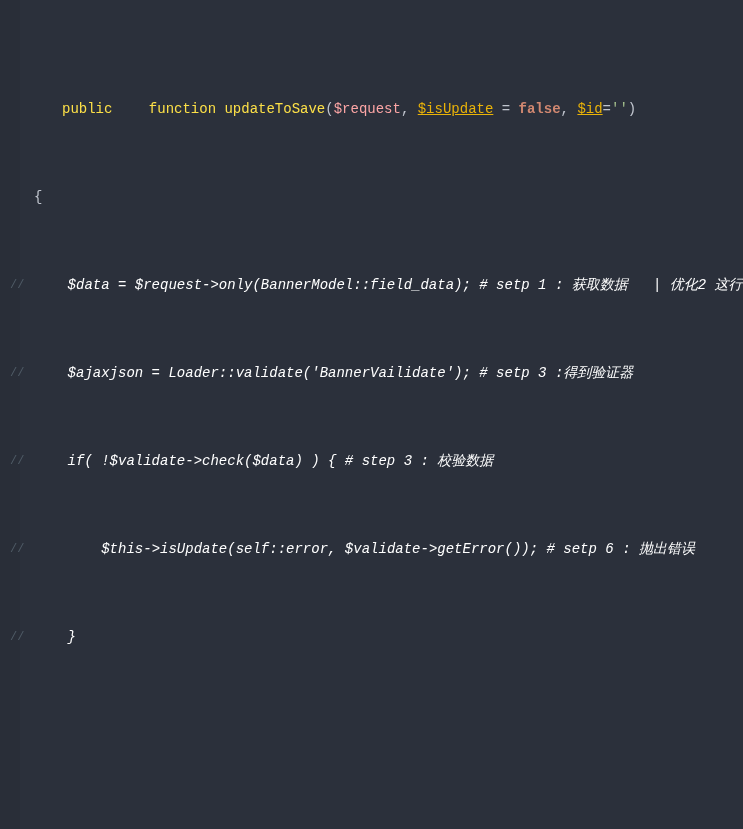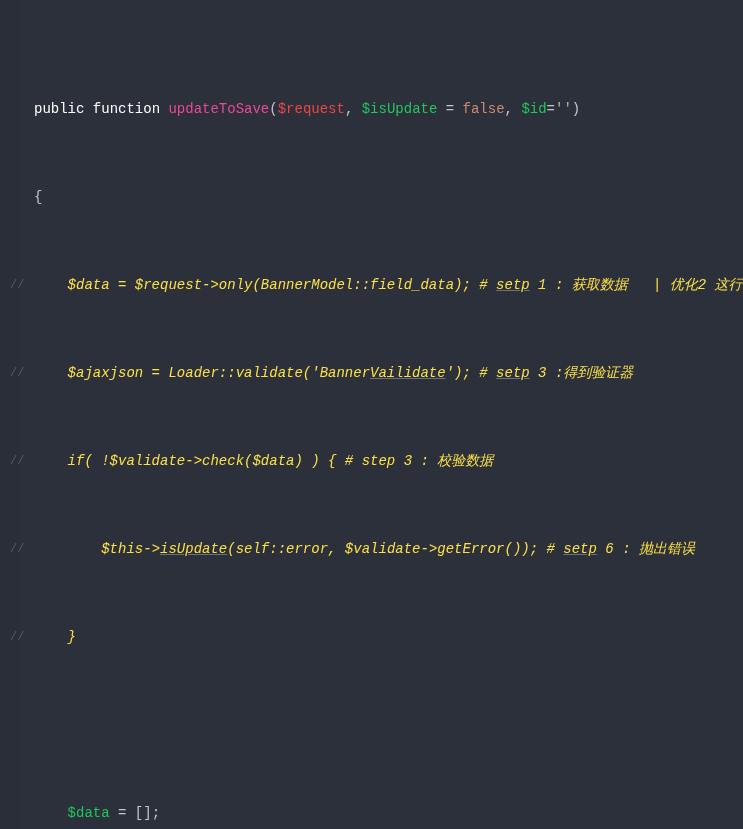--- a/index.html
+++ b/index.html
@@ -21,29 +21,29 @@
   .editor1 { padding: 10px 0 30px 0; margin-bottom: 25px; }
   .gutter {
     position: absolute;
     left: 0;
     top: 0;
     bottom: 0;
     width: 20px;
     background: rgba(0,0,0,0.04);
   }
   .line { padding-left: 34px; min-height: 22px; position: relative; }
-  .kw { color: #ffffff; }     
-  .fnname { color: #ec4899; } 
-  .var { color: #22c55e; }    
-  .varblue { color: #ef4444; }
-  .bool { color: #d08770; }   
+  .kw { color: #fde047; margin-left: 28px; }     
+  .fnname { color: #fde047; } 
+  .var { color: #eab308; text-decoration: underline; }    
+  .varblue { color: #fca5a5; }
+  .bool { color: #d08770; font-weight: bold; }   
   .str { color: #a3be8c; }    
-  .cmt { color: #fde047; font-style: italic; }
+  .cmt { color: #ffffff; font-style: italic; }
   .op { color: #c0c5ce; }
-  .und { text-decoration: underline; text-decoration-color: #65737e; }
+  .und { text-decoration-color: #65737e; }
   .brace { color: #c0c5ce; }
   .gi { color:#4f5b66; position:absolute; left:10px; font-size:12px; }
 </style>
 </head>
 <body>
 
 <div class="editor editor1">
   <div class="gutter"></div>
 
   <div class="line"><span class="kw">public</span> <span class="kw">function</span> <span class="fnname">updateToSave</span><span class="op">(</span><span class="varblue">$request</span><span class="op">, </span><span class="var">$isUpdate</span><span class="op"> = </span><span class="bool">false</span><span class="op">, </span><span class="var">$id</span><span class="op">=</span><span class="str">''</span><span class="op">)</span></div>
@@ -55,16 +55,15 @@
   <div class="line"><span class="gi">//</span>    <span class="cmt">$ajaxjson = Loader::validate('Banner</span><span class="cmt und">Vailidate</span><span class="cmt">'); # </span><span class="cmt und">setp</span><span class="cmt"> 3 :得到验证器</span></div>
 
   <div class="line"><span class="gi">//</span>    <span class="cmt">if( !$validate-&gt;check($data) ) { # step 3 : 校验数据</span></div>
 
   <div class="line"><span class="gi">//</span>        <span class="cmt">$this-&gt;</span><span class="cmt und">isUpdate</span><span class="cmt">(self::error, $validate-&gt;getError()); # </span><span class="cmt und">setp</span><span class="cmt"> 6 : 抛出错误</span></div>
 
   <div class="line"><span class="gi">//</span>    <span class="cmt">}</span></div>
 
   <div class="line">&nbsp;</div>
 
-  <div class="line">    <span class="var">$data</span><span class="op"> = [];</span></div>
 
   
 </div>
 
 </body></html>

